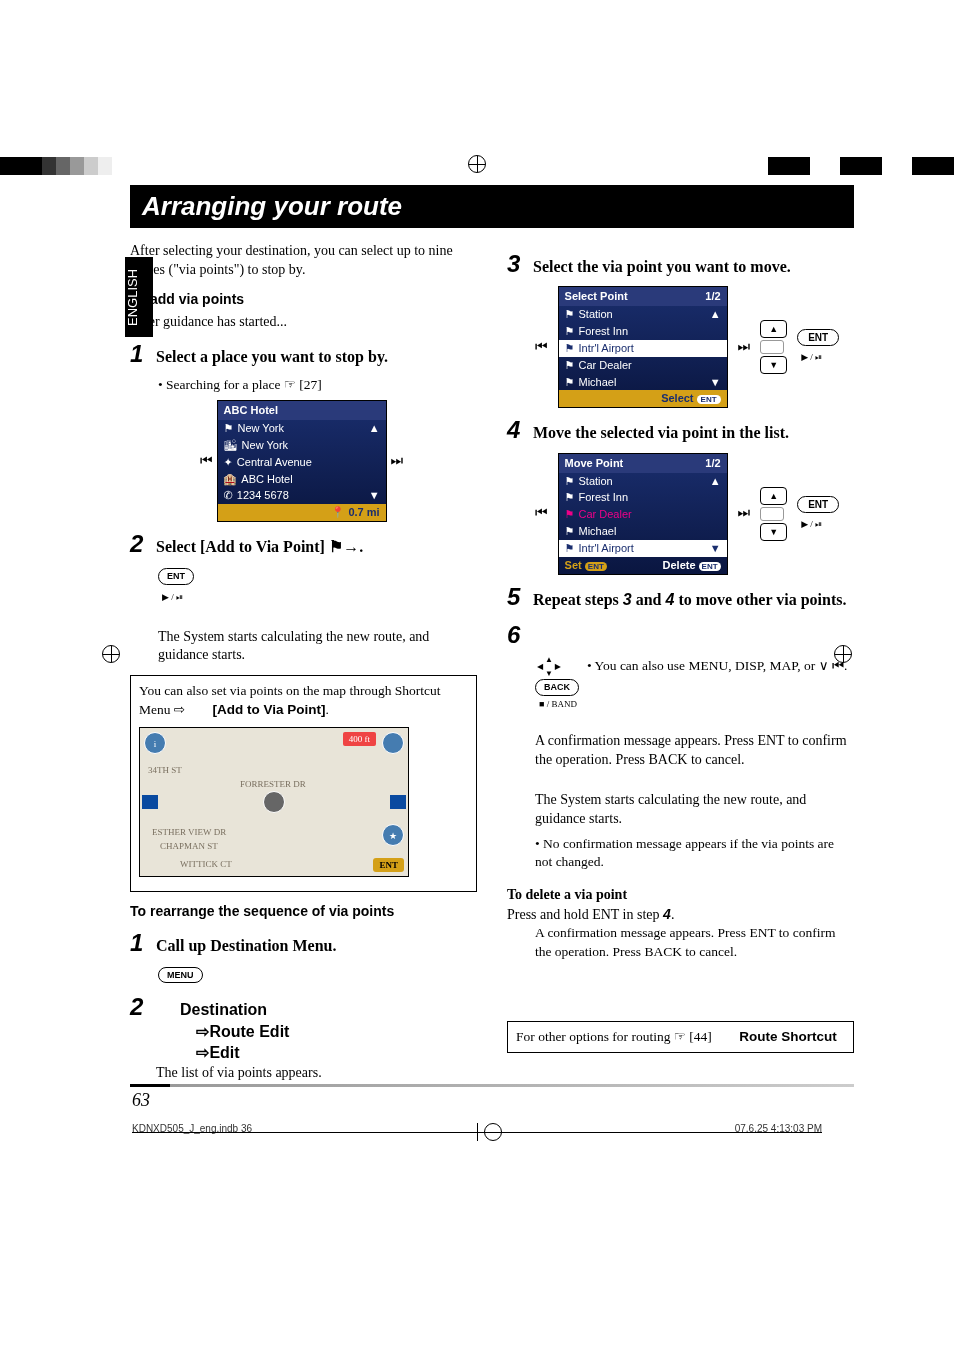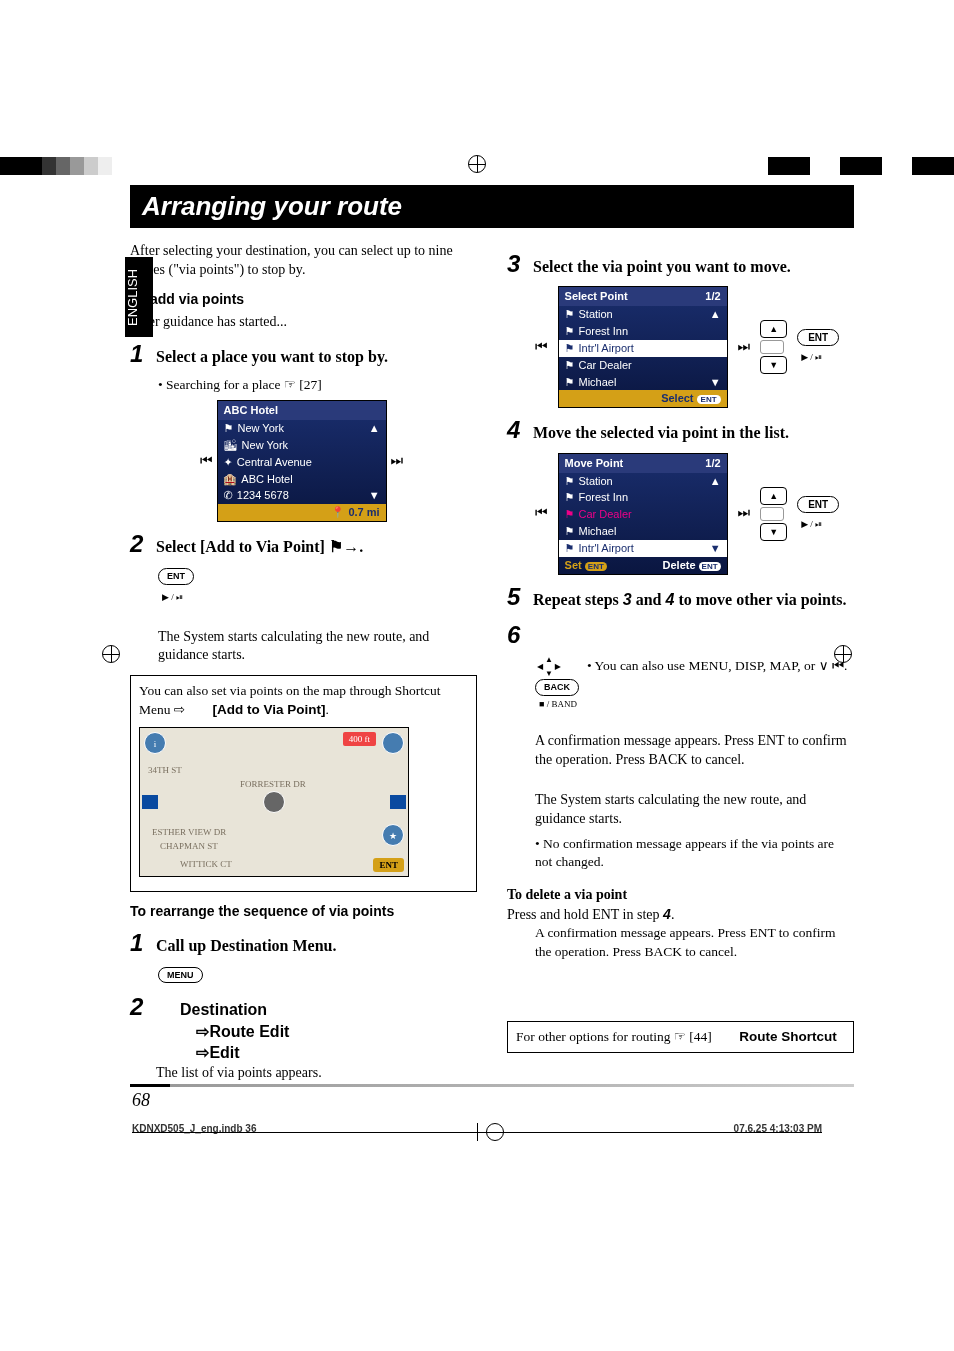--- a/index.html
+++ b/index.html
@@ -57,21 +57,21 @@
   .map-corner.br { bottom: 4px; right: 4px; }
   .map-badge { position: absolute; top: 4px; right: 32px; background: #ef4444; color: #fff; padding: 1px 6px; border-radius: 2px; }
   .map-center { position: absolute; top: 50%; left: 50%; transform: translate(-50%,-50%); width: 22px; height: 22px; border-radius: 50%; background: #666; border: 1px solid #fff; }
   .map-ent { position: absolute; bottom: 4px; right: 4px; background: #d4a017; color: #000; padding: 1px 6px; border-radius: 3px; font-weight: bold; }
   .map-side { position: absolute; top: 50%; transform: translateY(-50%); width: 16px; height: 14px; background: #0a4aa0; }
   .map-side.l { left: 2px; } .map-side.r { right: 2px; }
   .map-text { position: absolute; }
   .page-num { position: absolute; bottom: 240px; left: 132px; font-style: italic; font-size: 18px; font-family: Georgia, serif; }
   .footer-line { position: absolute; bottom: 264px; left: 170px; right: 100px; height: 3px; background: linear-gradient(to right, #999, #ccc); }
   .footer-line::before { content: ''; position: absolute; left: -40px; top: 0; width: 40px; height: 3px; background: #000; }
-  .footer-meta { position: absolute; bottom: 210px; left: 132px; right: 132px; display: flex; justify-content: space-between; font-size: 10px; font-family: Arial, sans-serif; color: #333; font-weight: bold; }
+  .footer-meta { position: absolute; bottom: 210px; left: 132px; right: 132px; display: flex; justify-content: space-between; font-size: 10px; font-family: Arial, sans-serif; color: #333; }
   .sc-hotel .screen-footer { display: flex; justify-content: space-between; }
   .bold-step-ref { font-style: italic; font-weight: bold; font-family: Arial, sans-serif; }
   .sub-indent { margin-left: 48px; font-size: 13.5px; }
   .side-ctrl-layout { display: flex; align-items: center; gap: 10px; margin-left: 0; }
   .dpad { width: 20px; height: 20px; position: relative; margin: 0 4px; }
   .dpad span { position: absolute; font-size: 8px; }
   .dpad .u { top: -2px; left: 6px; }
   .dpad .d { bottom: -2px; left: 6px; }
   .dpad .l { left: -2px; top: 5px; }
   .dpad .r { right: -2px; top: 5px; }
@@ -334,18 +334,18 @@
       <p class="sub-indent" style="margin-left:28px">A confirmation message appears. Press ENT to confirm the operation. Press BACK to cancel.</p>
 
       <div class="box" style="margin-top:60px">
         <span>For other options for routing ☞ [44] </span><span class="bold-sans">Route Shortcut</span>
       </div>
     </div>
   </div>
 </div>
 
 <div class="footer-line"></div>
-<div class="page-num">68</div>
+<div class="page-num">63</div>
 <div class="footer-meta">
   <span>KDNXD505_J_eng.indb   36</span>
   <span class="reg-mark" style="position:static;display:inline-block"></span>
   <span>07.6.25   4:13:03 PM</span>
 </div>
 
 </body></html>

